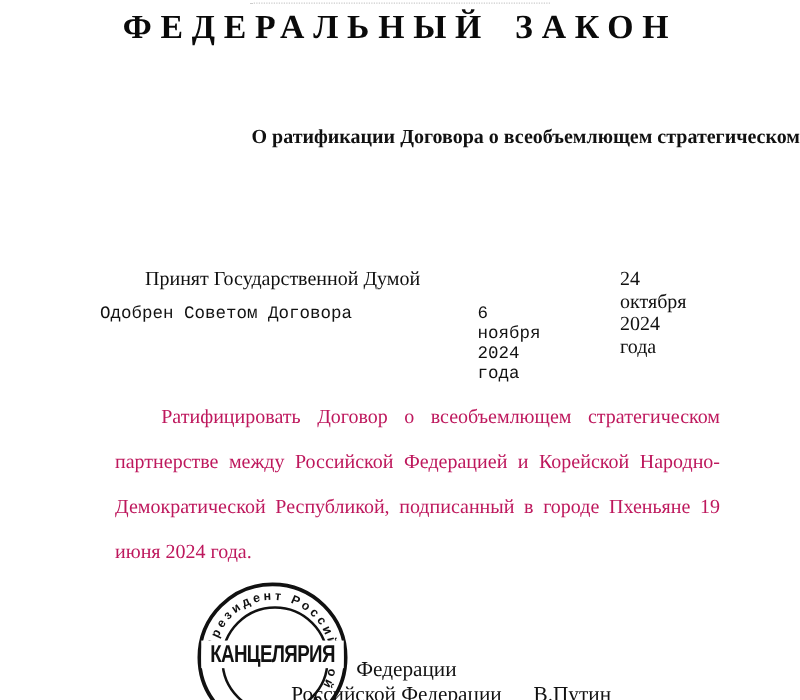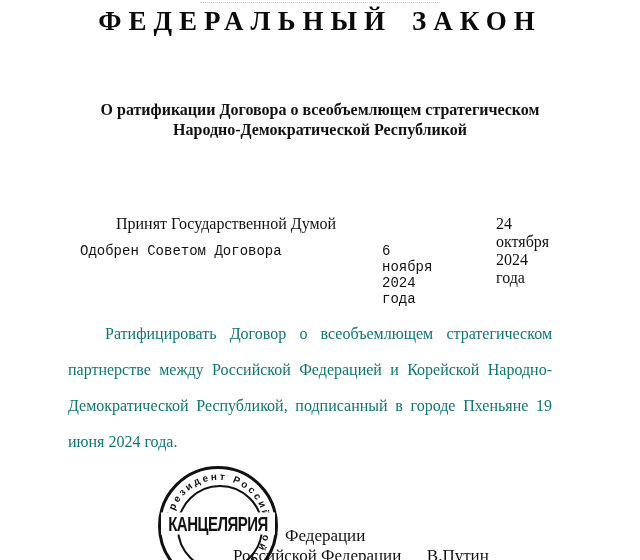--- a/index.html
+++ b/index.html
@@ -36,48 +36,48 @@
       color: #0a0a0a;
     }
     .law-title .word2 {
       margin-left: 20px;
     }
     .subject {
       position: absolute;
       top: 100px;
       left: 0;
       width: 640px;
-      text-align: center;
+      text-align: right;
       font-weight: bold;
       font-size: 16px;
       line-height: 20px;
       color: #111;
     }
     .adoption-row {
       position: absolute;
       left: 80px;
       font-size: 16px;
     }
     .adoption-row.duma { top: 215px; font-family: "Liberation Serif", serif; margin-left: 36px; }
     .adoption-row.council { top: 243px; font-family: "Liberation Mono", monospace; font-size: 14px; }
     .adoption-date {
       position: absolute;
       left: 380px;
     }
     .adoption-row.council .adoption-date { left: 302px; }
     .body-text {
       position: absolute;
       top: 316px;
-      left: 68px;
+      left: 92px;
       width: 484px;
       font-size: 16px;
       line-height: 36px;
       text-align: justify;
       text-indent: 37px;
-      color: #0f766e;
+      color: #be185d;
     }
     .stamp {
       position: absolute;
       left: 158px;
       top: 466px;
       width: 120px;
       height: 120px;
       border-radius: 50%;
       border: 3px solid #111;
       box-sizing: border-box;
@@ -130,21 +130,20 @@
 <div>
 
   <div class="faint-header"></div>
 
   <div class="law-title">
     <span>ФЕДЕРАЛЬНЫЙ</span><span class="word2">ЗАКОН</span>
   </div>
 
   <div class="subject">
     <div>О ратификации Договора о всеобъемлющем стратегическом</div>
-    <div>Народно-Демократической Республикой</div>
   </div>
 
   <div class="adoption-row duma">
     <span>Принят Государственной Думой</span>
     <span class="adoption-date">24 октября 2024 года</span>
   </div>
 
   <div class="adoption-row council">
     <span>Одобрен Советом Договора</span>
     <span class="adoption-date">6 ноября 2024 года</span>

